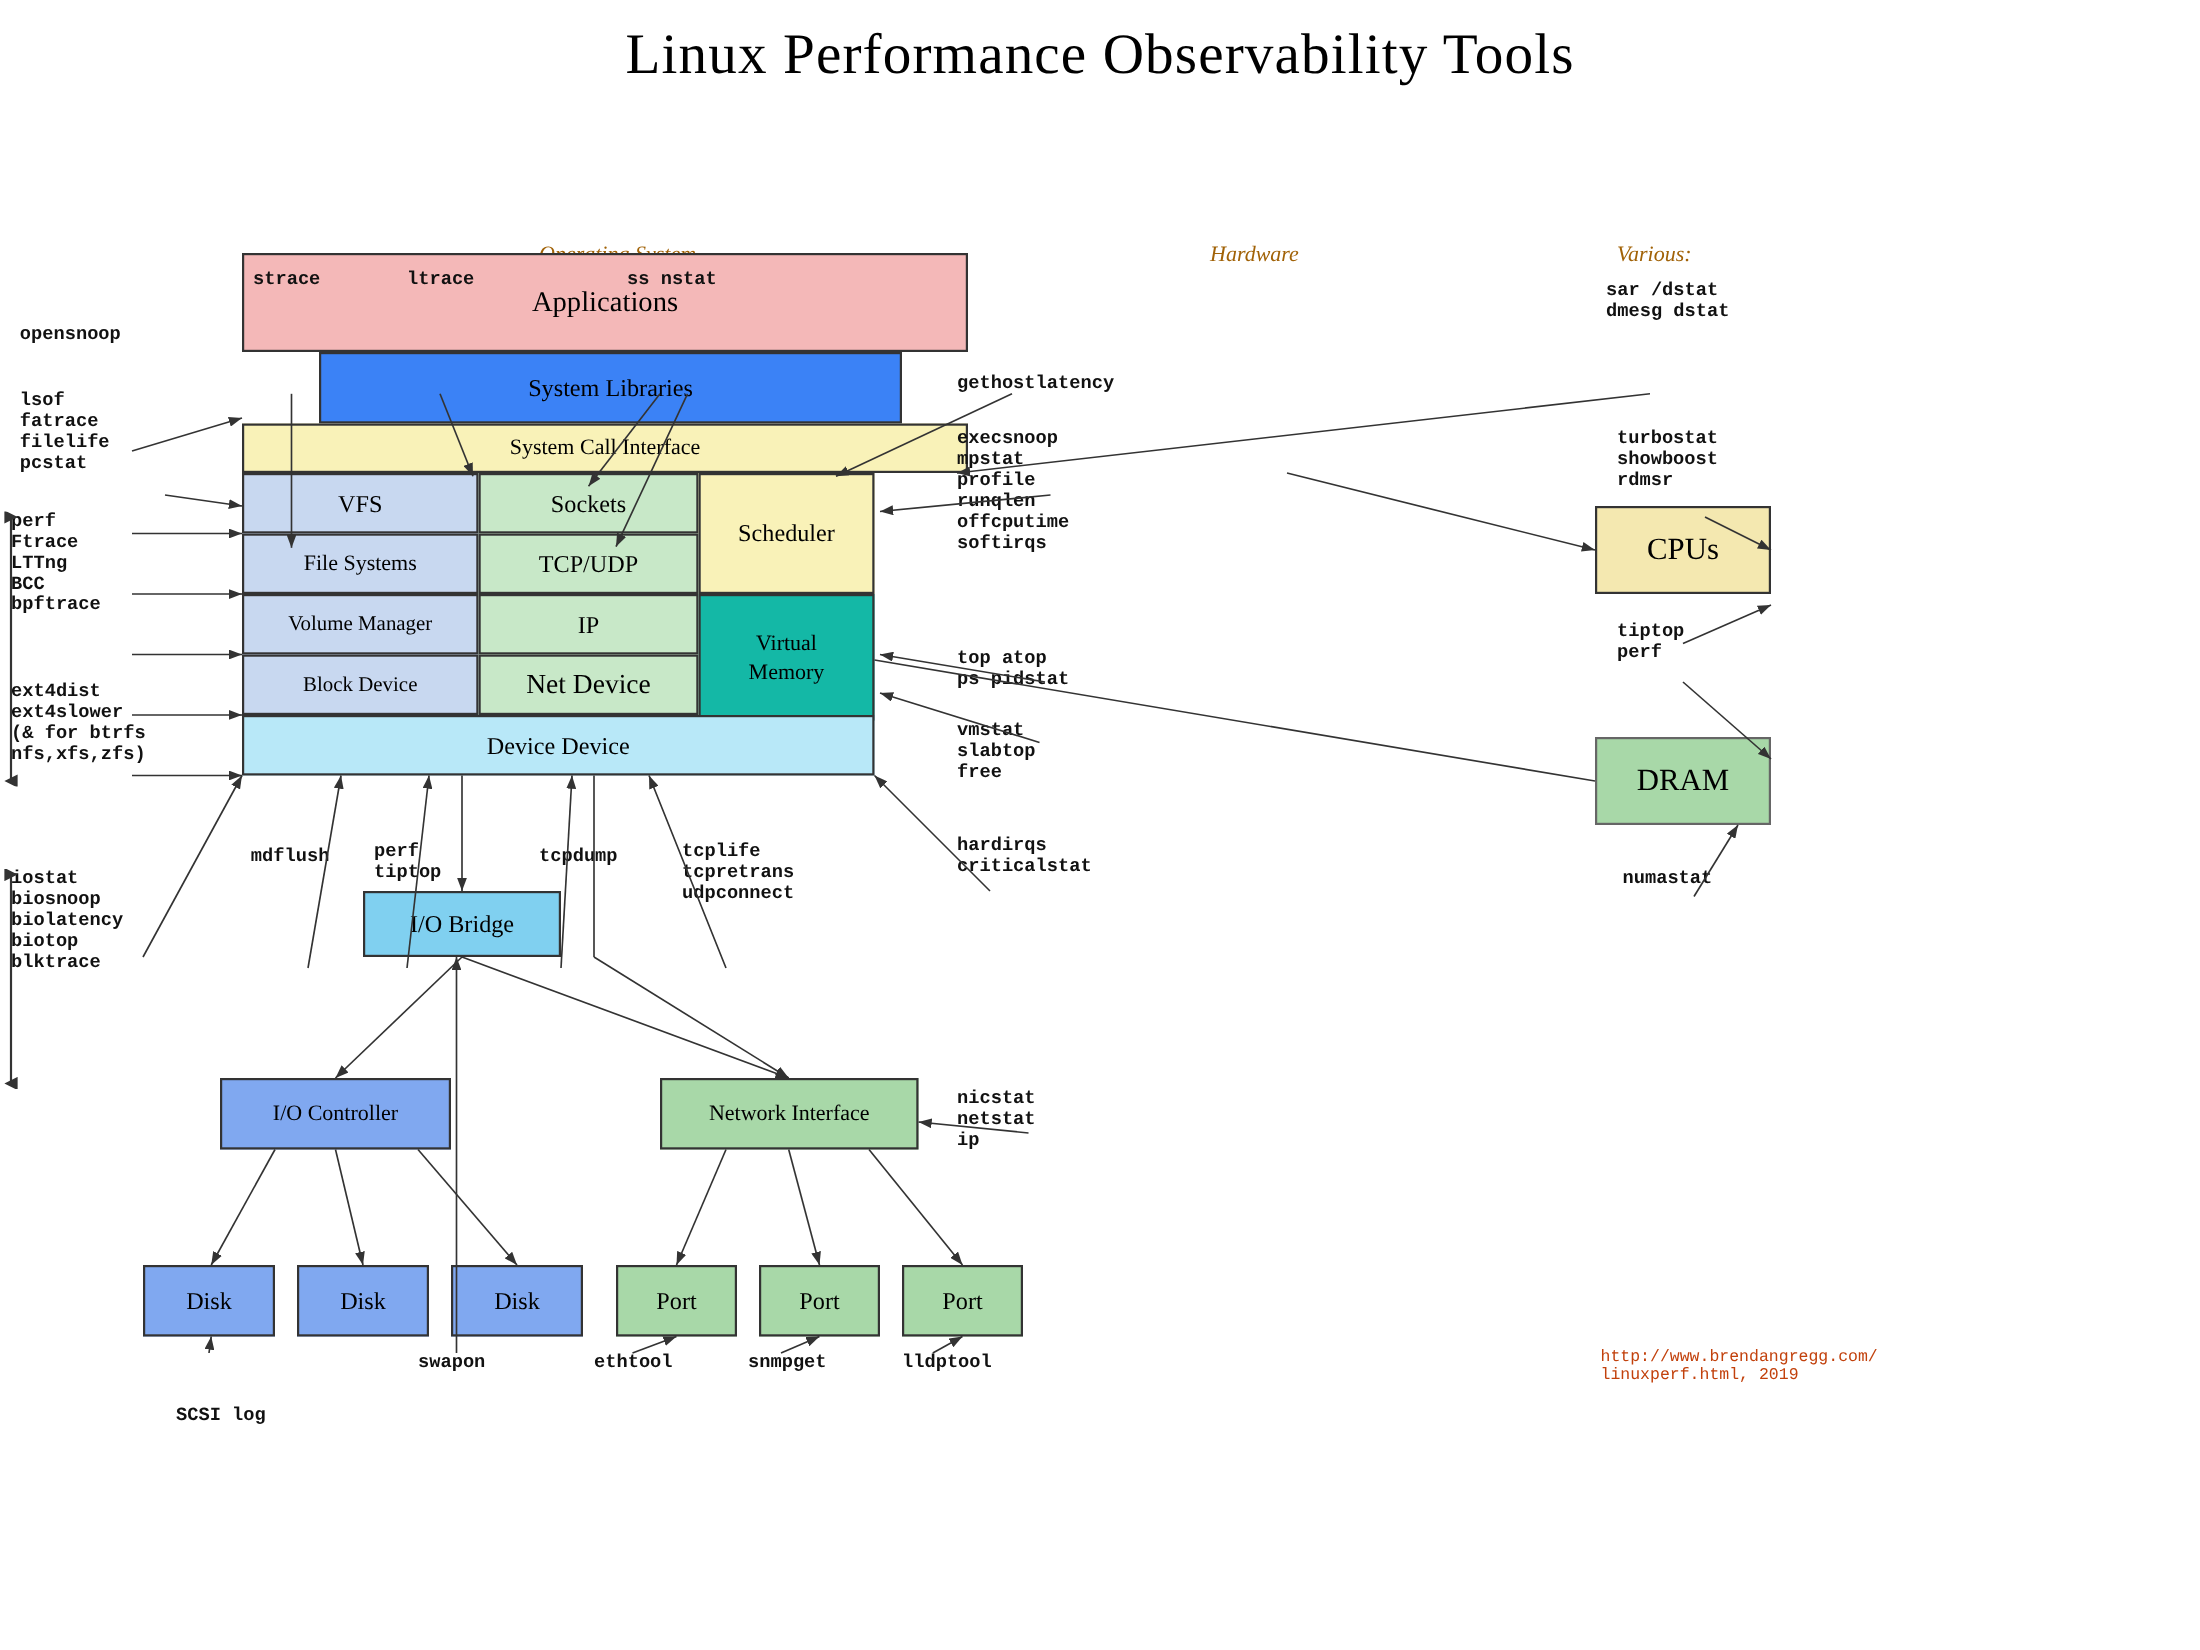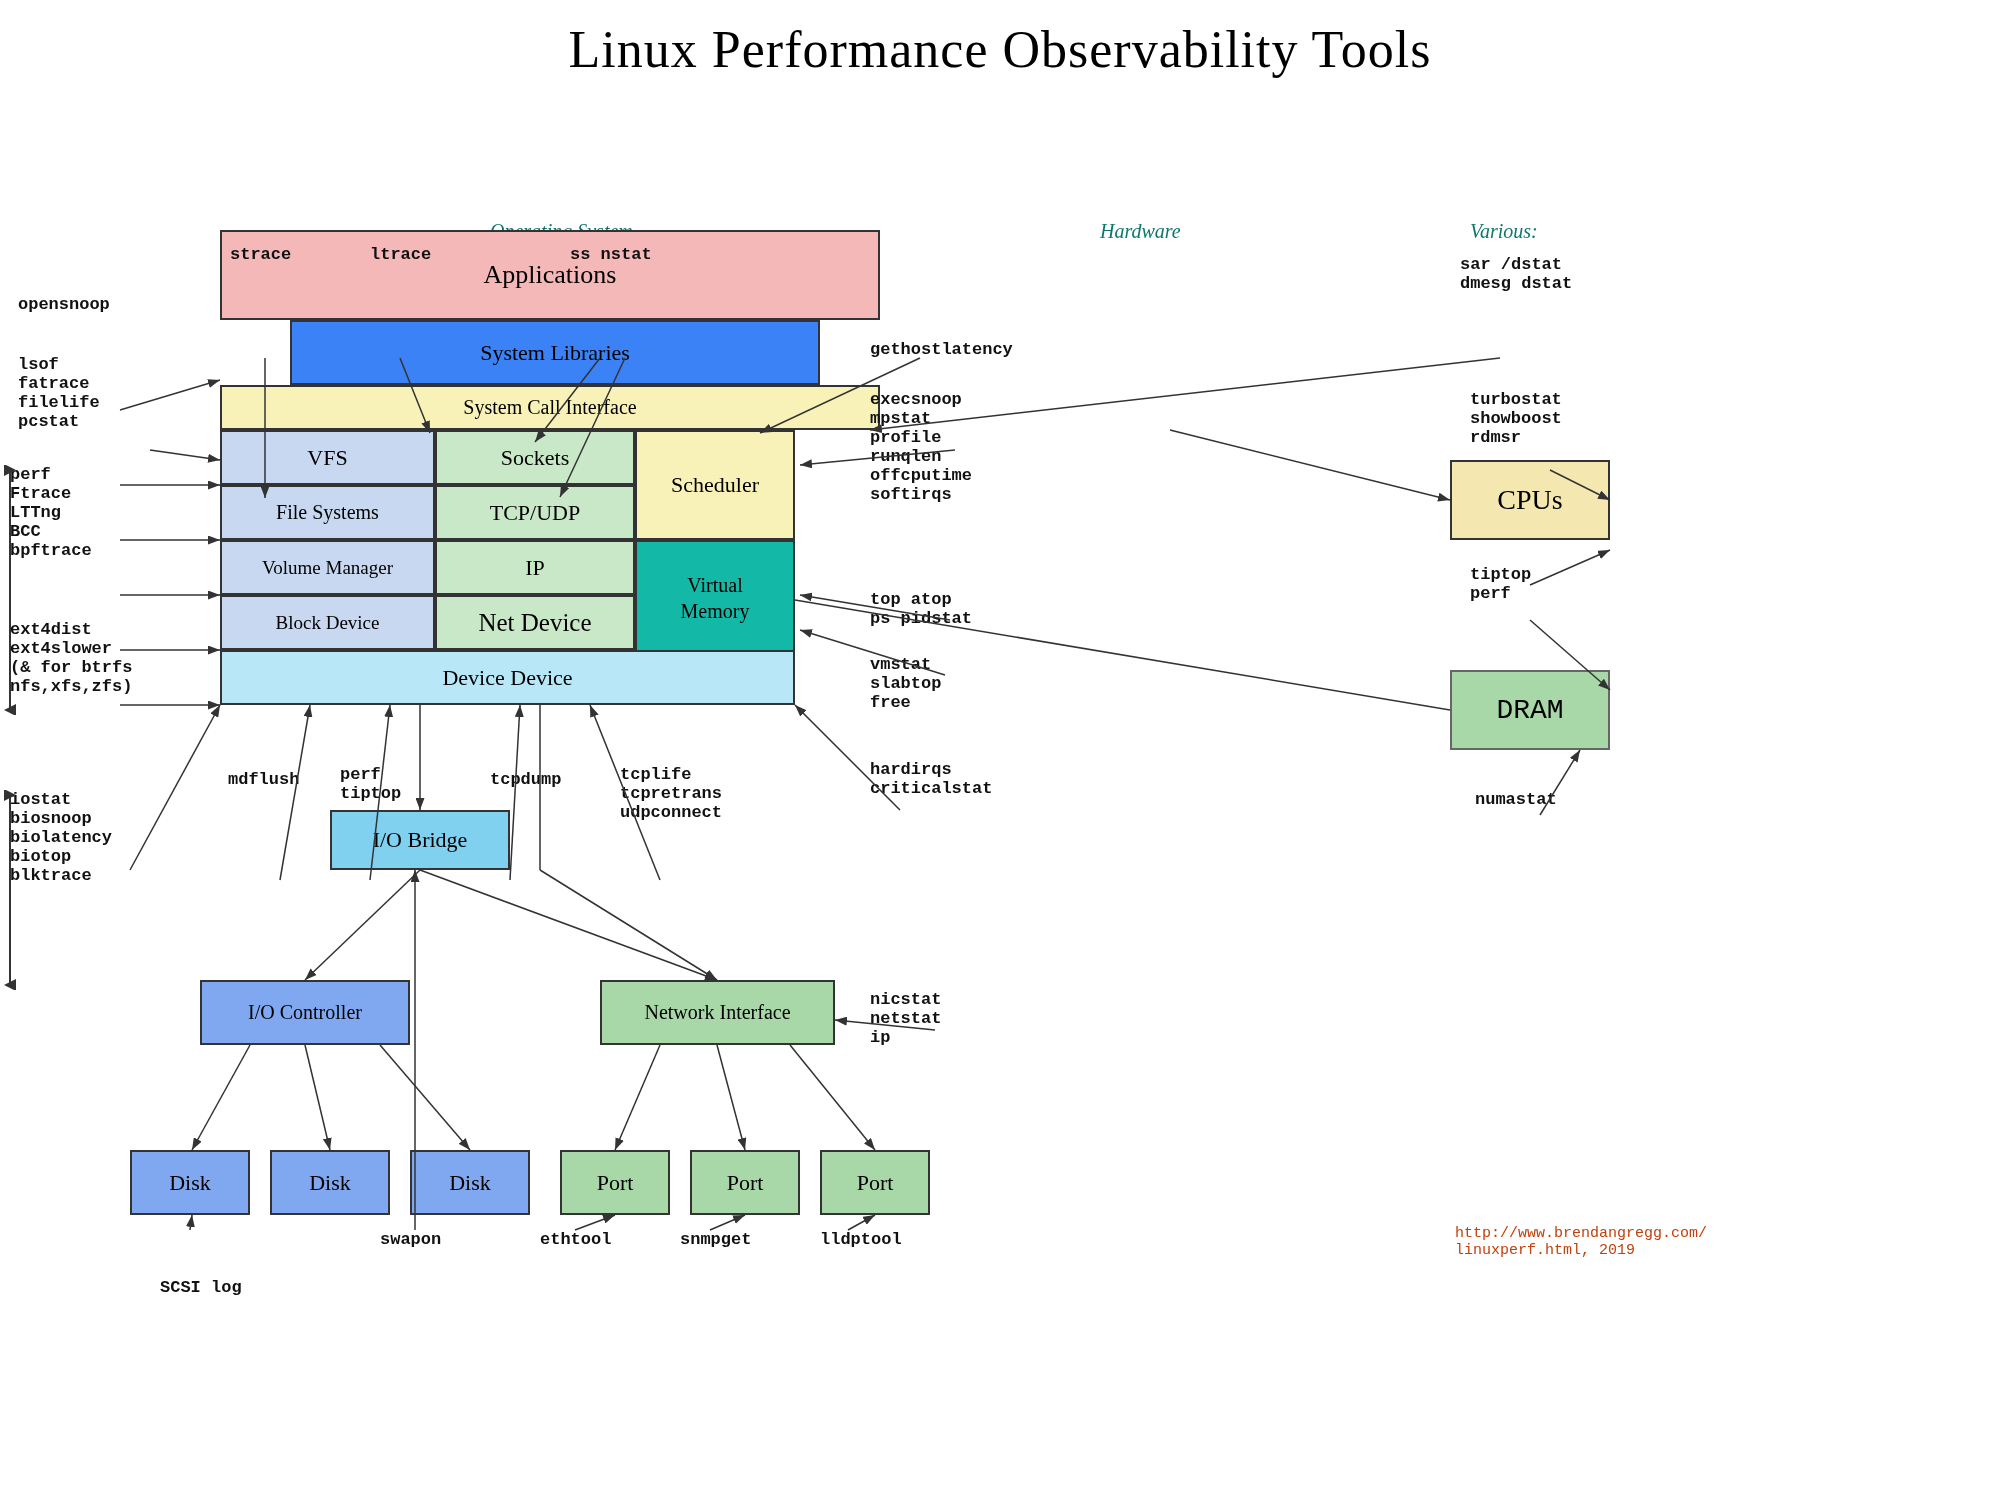--- a/index.html
+++ b/index.html
@@ -315,42 +315,41 @@
       top: 560px;
       left: 1450px;
       width: 160px;
       height: 80px;
       background: #a8d8a8;
       border: 2px solid #666;
       display: flex;
       align-items: center;
       justify-content: center;
       font-size: 28px;
-      font-family: Liberation Mono, monospace;
     }
     .label-mono {
       position: absolute;
       font-size: 17px;
       font-family: 'Courier New', monospace;
       font-weight: bold;
       color: #111;
     }
     
     #arrows-svg {
       position: absolute;
       top: 0; left: 0;
       width: 2000px;
       height: 1500px;
       pointer-events: none;
     }
     .section-label {
       position: absolute;
       font-size: 20px;
       font-family: 'Georgia', serif;
-      color: #0f766e;
+      color: #a16207;
       font-style: italic;
     }
     .url-label {
       position: absolute;
       font-size: 15px;
       font-family: 'Courier New', monospace;
       color: #c2410c;
     }
   </style>
 </head>

